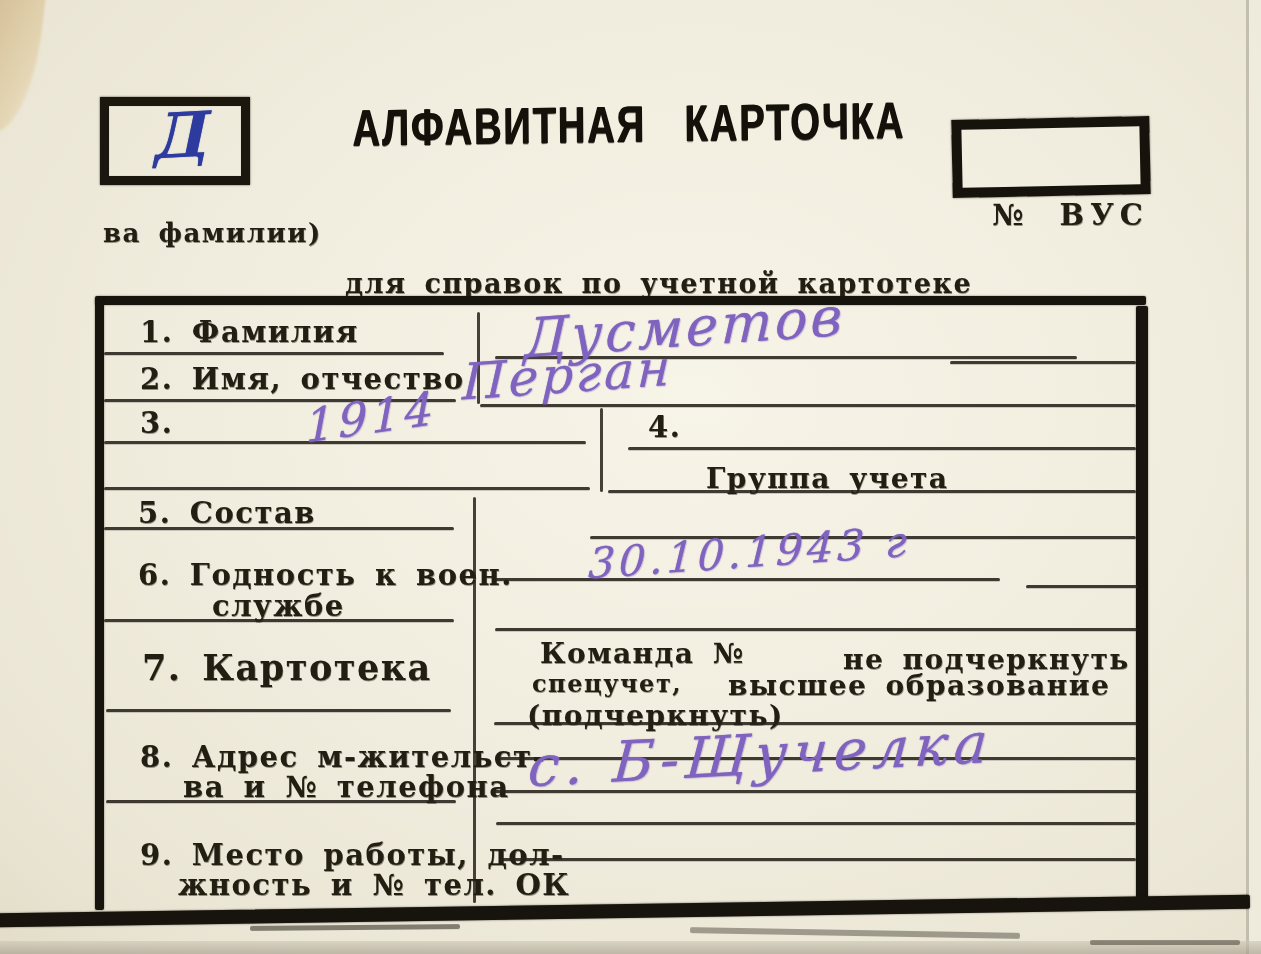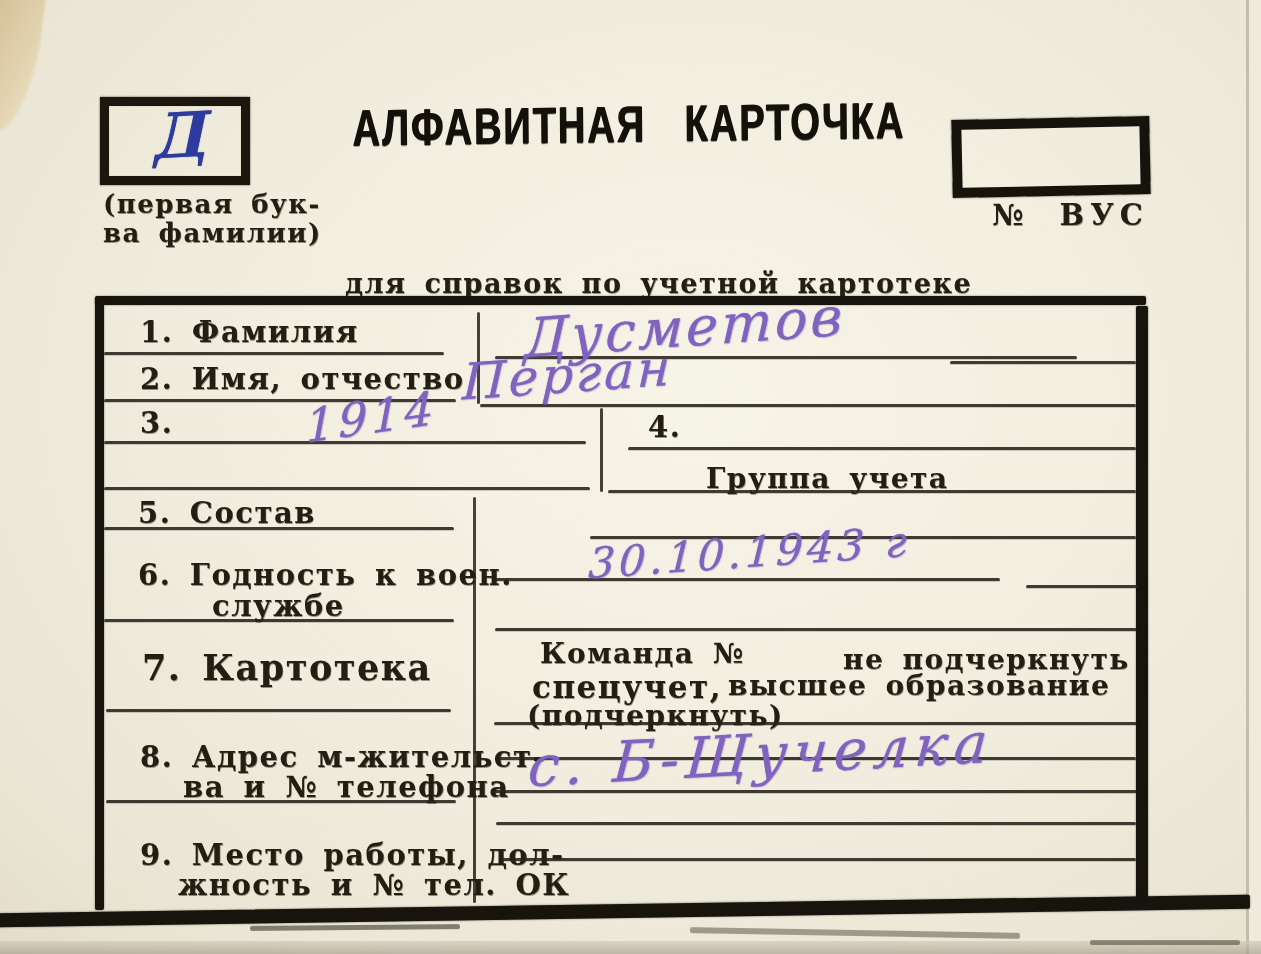--- a/index.html
+++ b/index.html
@@ -94,21 +94,20 @@
   <div class="right-scan-strip"></div>
   <div class="right-scan-line"></div>
   <div class="bottom-scan-band"></div>
   <div class="smudge" style="left:250px;top:925px;width:210px;height:5px;transform:rotate(-.5deg);"></div>
   <div class="smudge" style="left:690px;top:930px;width:330px;height:6px;transform:rotate(1deg);opacity:.4;"></div>
   <div class="smudge" style="left:1090px;top:940px;width:150px;height:5px;opacity:.45;"></div>
 
   <div class="stamp-box">
     <span class="hw-blue">Д</span>
   </div>
-  <div class="tw" style="left:103px;top:189px;font-size:26px;">(первая бук-</div>
   <div class="tw" style="left:103px;top:218px;font-size:26px;">ва фамилии)</div>
 
   <div class="title">АЛФАВИТНАЯ КАРТОЧКА</div>
 
   <div class="vus-box"></div>
   <div class="tw subtitle">для справок по учетной картотеке</div>
 
   <div class="tw" style="left:992px;top:198px;font-size:29px;letter-spacing:6px;word-spacing:14px;">№ ВУС</div>
 
   <div class="border" style="left:95px;top:296px;width:1051px;height:9px;"></div>
@@ -150,21 +149,21 @@
   <div class="rule" style="left:104px;top:619px;width:350px;"></div>
   <div class="rule" style="left:494px;top:578px;width:506px;"></div>
   <div class="rule" style="left:1026px;top:585px;width:112px;"></div>
   <div class="rule" style="left:495px;top:628px;width:642px;"></div>
   <div class="hw" style="left:588px;top:528px;font-size:42px;letter-spacing:4px;transform:rotate(-4deg) skewX(-7deg);">30.10.1943 г</div>
 
   <div class="tw" style="left:142px;top:647px;font-size:35px;">7. Картотека</div>
   <div class="rule" style="left:106px;top:709px;width:345px;"></div>
   <div class="tw" style="left:540px;top:637px;font-size:28px;">Команда №</div>
   <div class="tw" style="left:843px;top:643px;font-size:28px;">не подчеркнуть</div>
-  <div class="tw" style="left:532px;top:669px;font-size:31px;">спецучет,</div>
+  <div class="tw" style="left:532px;top:669px;font-size:24px;">спецучет,</div>
   <div class="tw" style="left:728px;top:669px;font-size:28px;text-align:center;">высшее образование</div>
   <div class="tw" style="left:527px;top:699px;font-size:28px;">(подчеркнуть)</div>
   <div class="rule" style="left:494px;top:722px;width:643px;"></div>
 
   <div class="tw" style="left:140px;top:740px;font-size:29px;">8. Адрес м-жительст-</div>
   <div class="tw" style="left:183px;top:770px;font-size:29px;">ва и № телефона</div>
   <div class="rule" style="left:106px;top:800px;width:350px;"></div>
   <div class="rule" style="left:500px;top:757px;width:636px;"></div>
   <div class="rule" style="left:492px;top:790px;width:645px;"></div>
   <div class="rule" style="left:496px;top:822px;width:640px;"></div>

